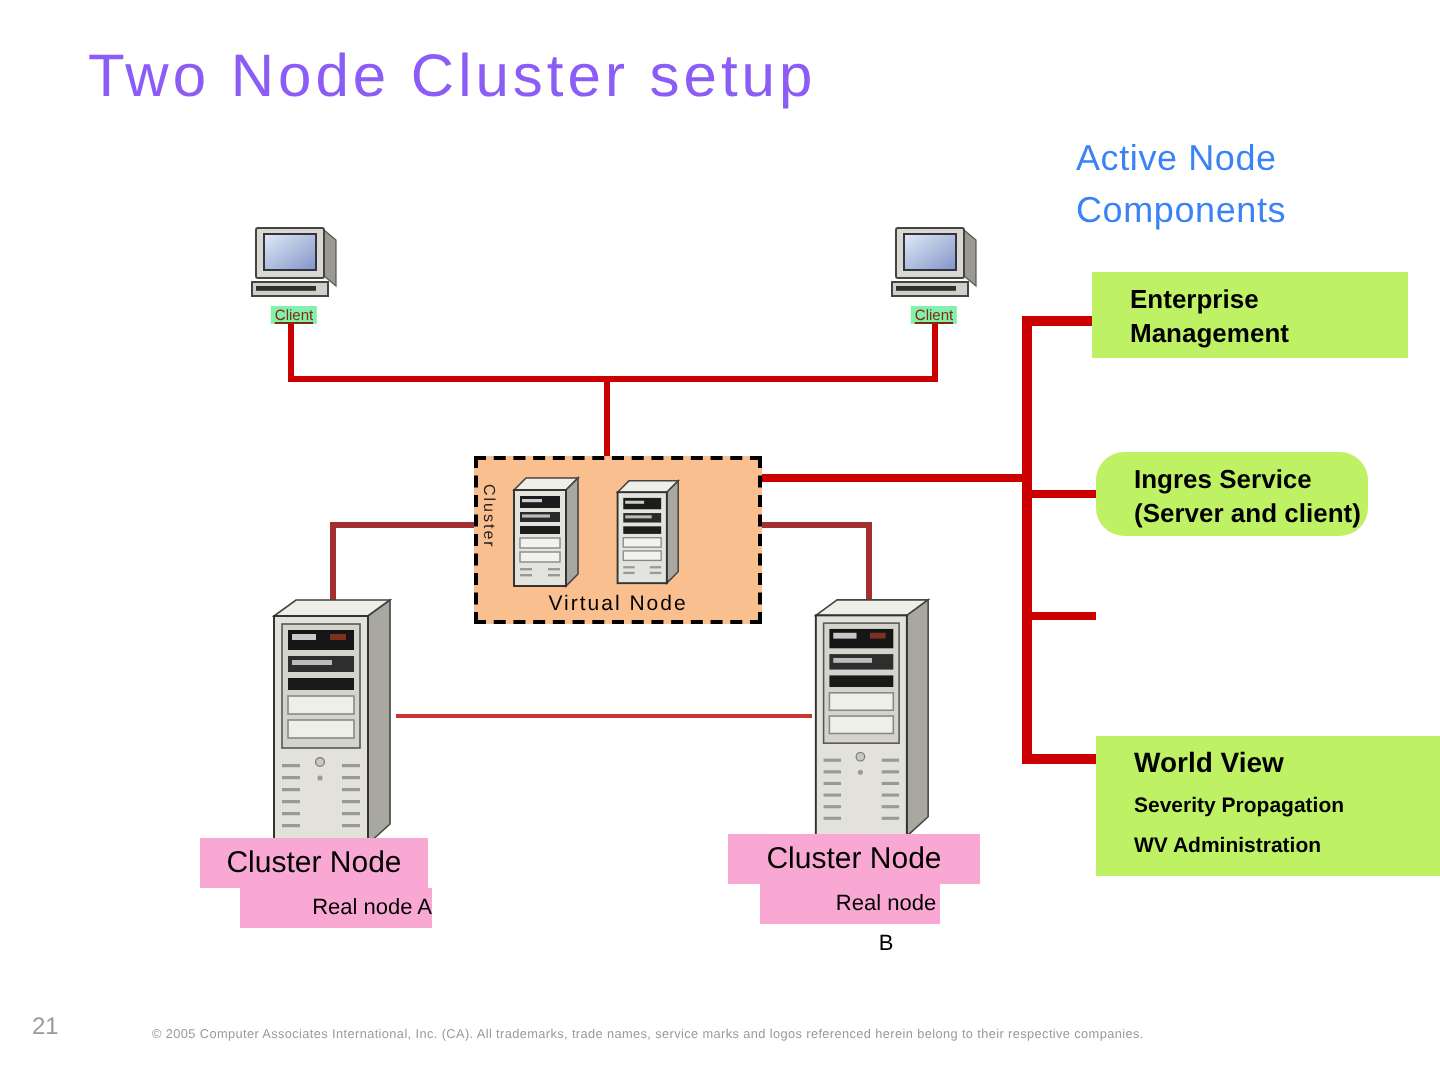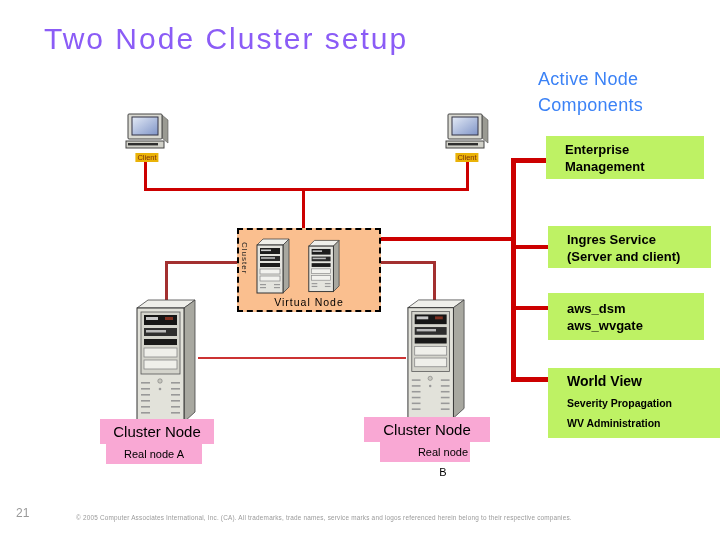--- a/index.html
+++ b/index.html
@@ -19,22 +19,22 @@
   .wv-item{font-size:10.5px;line-height:12px;margin-bottom:8px;}
   .gbox{position:absolute;background:#f9a8d4;color:#000;text-align:center;box-sizing:border-box;}
   .gbox-main{font-size:15px;line-height:25px;}
   .gbox-sub{font-size:11px;line-height:20px;}
   .vbox{position:absolute;left:237px;top:228px;width:144px;height:84px;
         background:#FABF8F;border:2px dashed #000;box-sizing:border-box;}
   .vtext{position:absolute;left:1px;top:12px;writing-mode:vertical-rl;
          font-size:8px;color:#222;letter-spacing:1px;}
   .vlabel{position:absolute;left:0;bottom:2px;width:100%;text-align:center;
           font-size:10.5px;letter-spacing:1px;color:#000;}
-  .client-label{position:absolute;font-size:7.5px;color:#7A3010;background:#eab308;
-                padding:0 2px;transform:translateX(-50%);white-space:nowrap;}
+  .client-label{position:absolute;font-size:7.5px;color:#7A3010;background:#86efac;
+                padding:0 2px;transform:translateX(-50%);white-space:nowrap;text-decoration:underline;}
   .pagenum{left:16px;top:506px;font-size:12px;color:#999;}
   .copyright{left:76px;top:514px;font-size:6.4px;color:#9A9A9A;white-space:nowrap;letter-spacing:.2px;}
   .ca-logo{left:656px;top:488px;font-size:37px;font-weight:bold;letter-spacing:-4px;line-height:38px;}
   .ca-c{color:#2B5FA8;}
   .ca-a{color:#3CA437;}
   .ca-dot{font-size:10px;color:#aaa;letter-spacing:0;}
 </style>
 </head>
 <body>
 
@@ -191,44 +191,40 @@
       <rect x="38" y="102" width="9" height="1.6" fill="#999"></rect>
     <rect x="8" y="108" width="9" height="1.6" fill="#999"></rect>
       <rect x="38" y="108" width="9" height="1.6" fill="#999"></rect>
     <rect x="8" y="114" width="9" height="1.6" fill="#999"></rect>
       <rect x="38" y="114" width="9" height="1.6" fill="#999"></rect>
   </svg>
 
   <div class="gbox gbox-main" style="left:100px;top:419px;width:114px;height:25px;">
     <span>Cluster Node</span>
   </div>
-  <div class="gbox gbox-sub" style="left:106px;top:444px;width:96px;height:20px;">
+  <div class="gbox gbox-sub" style="left:120px;top:444px;width:96px;height:20px;text-align:right;">
     <span>Real node A</span>
   </div>
   <div class="gbox gbox-main" style="left:364px;top:417px;width:126px;height:25px;">
     <span>Cluster Node</span>
   </div>
   <div class="gbox gbox-sub" style="left:380px;top:442px;width:90px;height:20px;padding-left:36px;">
     <span>Real node B</span>
   </div>
 
   <div class="ybox" style="left:546px;top:136px;width:158px;height:43px;">
     <div>Enterprise</div>
     <div>Management</div>
   </div>
 
-  <div class="ybox" style="left:548px;top:226px;width:163px;height:42px;">
+  <div class="ybox" style="left:548px;top:226px;width:136px;height:42px;border-radius:14px;">
     <div>Ingres Service</div>
     <div>(Server and client)</div>
   </div>
 
-  <div class="ybox" style="left:548px;top:293px;width:156px;height:47px;padding-top:7px;">
-    <div>aws_dsm</div>
-    <div>aws_wvgate</div>
-  </div>
 
   <div class="ybox" style="left:548px;top:368px;width:187px;height:70px;">
     <div class="wv-title">World View</div>
     <div class="wv-item">Severity Propagation</div>
     <div class="wv-item">WV Administration</div>
   </div>
 
   <div class="abs pagenum">21</div>
   <div class="abs copyright">© 2005 Computer Associates International, Inc. (CA). All trademarks, trade names, service marks and logos referenced herein belong to their respective companies.</div>
 

